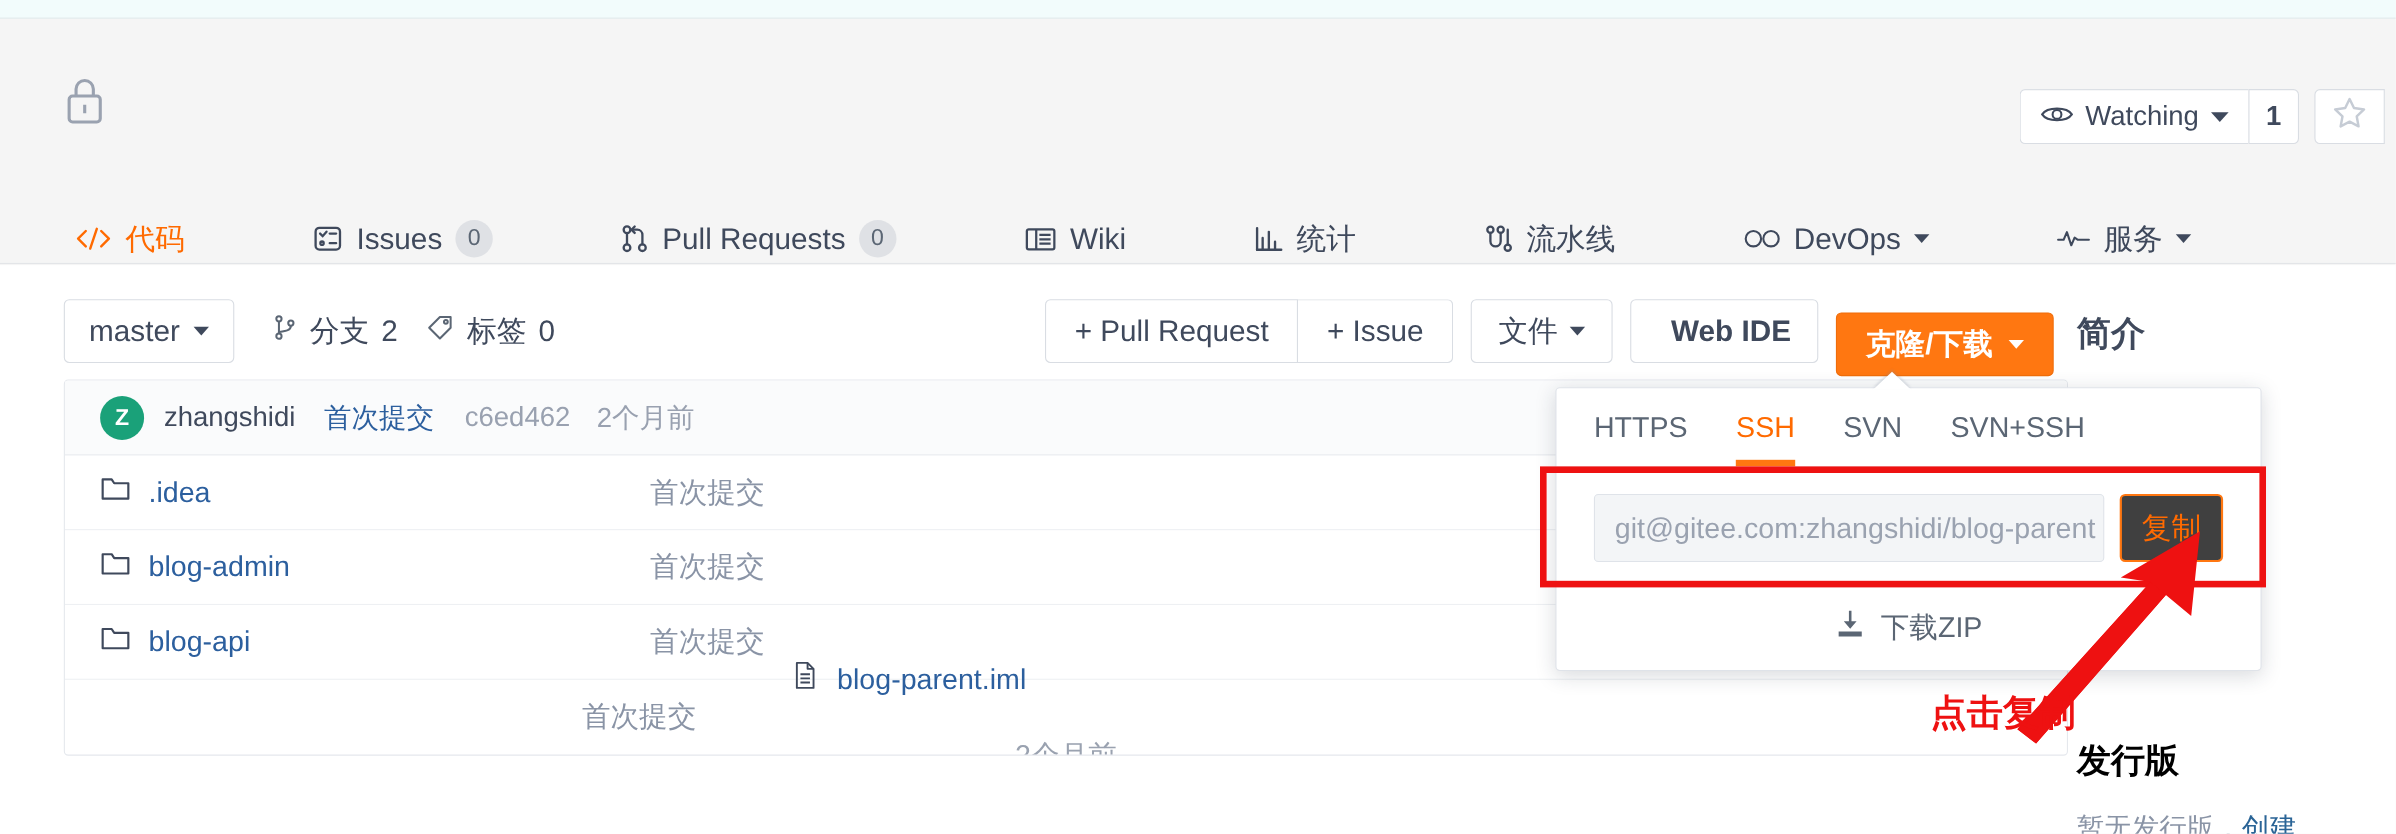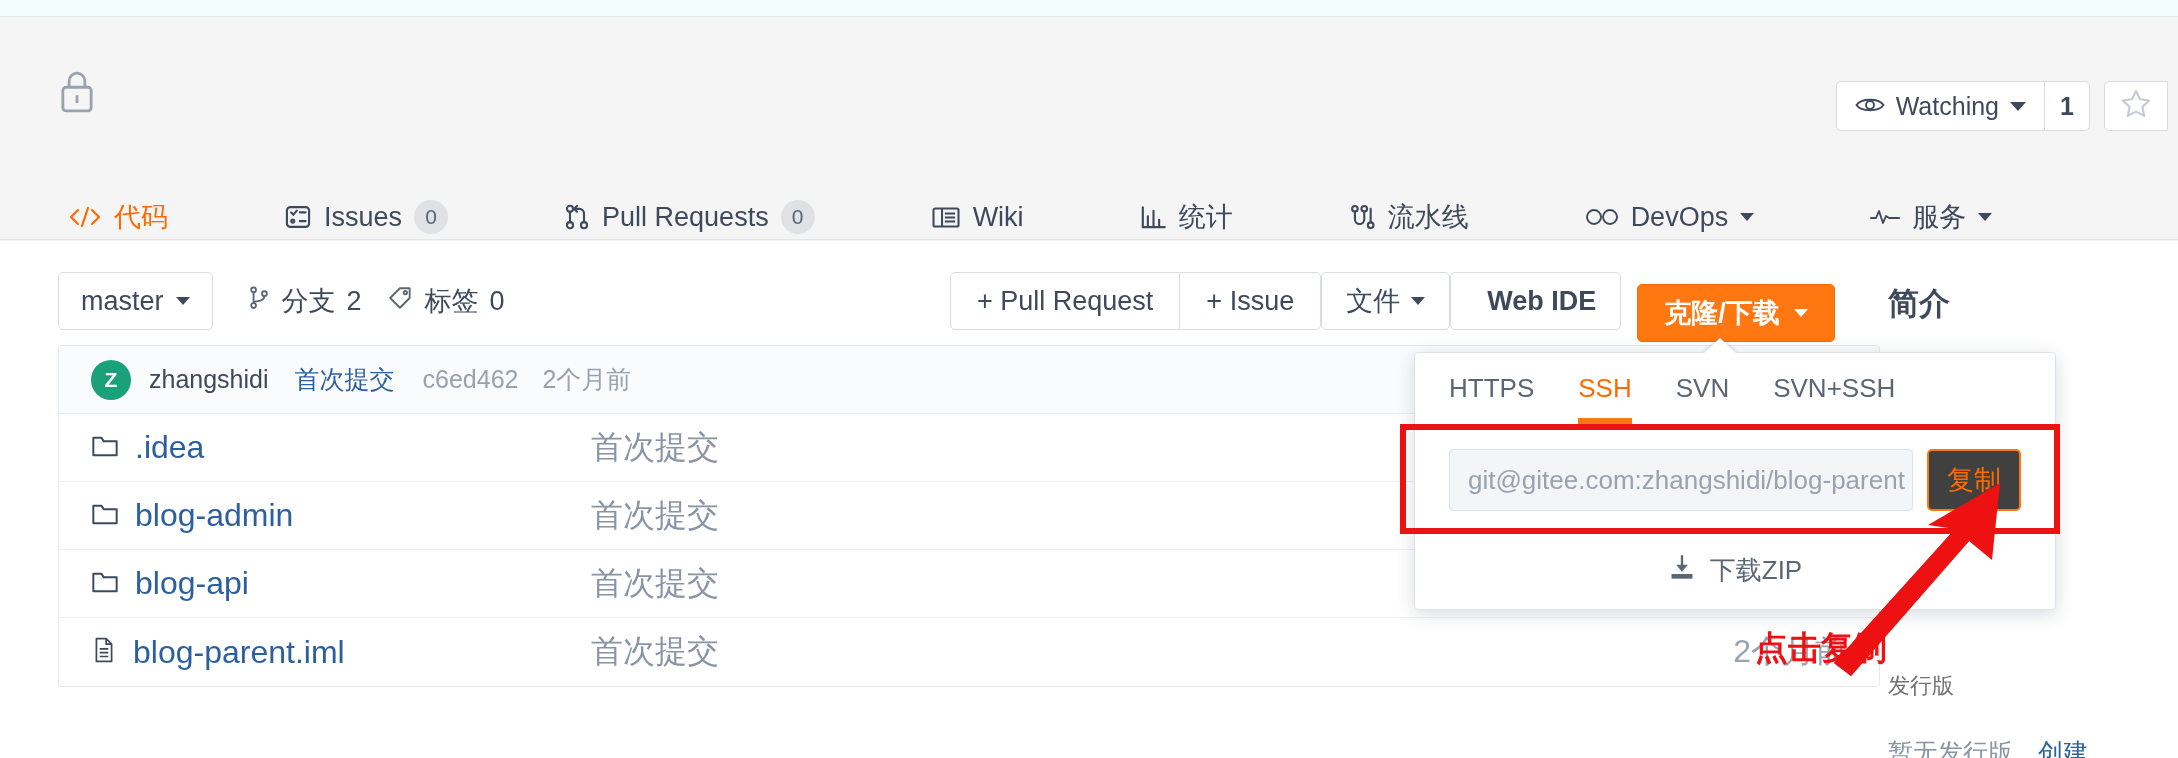--- a/index.html
+++ b/index.html
@@ -106,35 +106,35 @@
   .seg .sbtn {
     display:flex;align-items:center;justify-content:center;
     height:58px;padding:0 26px;border:1px solid #d9dde3;background:#fff;
     font-size:27px;color:#3f495c;white-space:nowrap;
   }
   .seg .sbtn:first-child { border-radius:5px 0 0 5px; }
   .seg .sbtn:last-child { border-radius:0 5px 5px 0; border-left:none; }
   .plain-btn {
     display:flex;align-items:center;justify-content:center;gap:11px;
     height:58px;padding:0 24px;border:1px solid #d9dde3;border-radius:5px;background:#fff;
-    font-size:27px;color:#3f495c;white-space:nowrap;
+    font-size:27px;color:#3f495c;white-space:nowrap;margin-left:16px;
   }
   .webide-btn { font-weight:bold;padding-left:36px; }
   .clone-btn {
     display:flex;align-items:center;justify-content:center;gap:14px;
     height:58px;padding:0 26px;border:1px solid #f06d0a;border-radius:5px;
     background:#ff7711;color:#fff;font-size:27px;font-weight:bold;white-space:nowrap;margin-left:16px;
     position:relative;
     margin-top:24px;
   }
 
   
   .intro-title { position:absolute; left:8px; top:42px; font-size:31px; font-weight:bold; color:#3f495c; }
   .intro-text { position:absolute; left:8px; top:120px; font-size:25px; color:#3f495c; white-space:nowrap; }
-  .release-title { position:absolute; left:8px; top:430px; font-size:22px; font-weight:normal; color:#737373; }
+  .release-title { position:absolute; left:8px; top:430px; font-size:31px; font-weight:bold; color:#000000; }
   .release-text { position:absolute; left:8px; top:495px; font-size:25px; color:#8a94a6; white-space:nowrap; }
   .release-text a { color:#2a6496; text-decoration:none; }
 
   
   .file-table {
     position:absolute; left:58px; top:104px; width:1822px;
     border:1px solid #e5e8ed; border-radius:4px; background:#fff; overflow:hidden;
   }
   .commit-row {
     display:flex; align-items:center; gap:18px;
@@ -145,23 +145,23 @@
     width:40px;height:40px;border-radius:50%;background:#1aa179;color:#fff;
     display:flex;align-items:center;justify-content:center;font-size:21px;font-weight:bold;
   }
   .commit-author { color:#3f495c; }
   .commit-msg { color:#2c5f9e; margin-left:8px; }
   .commit-sha { color:#99a1b0; margin-left:10px; }
   .commit-time { color:#99a1b0; margin-left:6px; }
 
   .frow {
     display:flex; align-items:center; height:68px; padding:0 32px;
-    border-bottom:1px solid #eef0f3; font-size:32px;justify-content:center;
-  }
-  .frow:last-child { border-bottom:none; }
+    border-bottom:1px solid #eef0f3; font-size:26px;justify-content:center;
+  }
+  .frow:last-child { border-bottom:none;flex-direction:column; }
   .fname { display:flex; align-items:center; gap:16px; width:500px; color:#2c5f9e; white-space:nowrap; }
   .fmsg { color:#8a94a6; width:880px; }
   .ftime { color:#9aa2b0; text-align:right; flex:1; }
 
   
   .popover {
     position:absolute; left:1414px; top:352px; width:642px;
     background:#fff; border:1px solid #dfe3e9; border-radius:4px;
     box-shadow:0 4px 18px rgba(30,40,60,0.17); z-index:40;
   }

